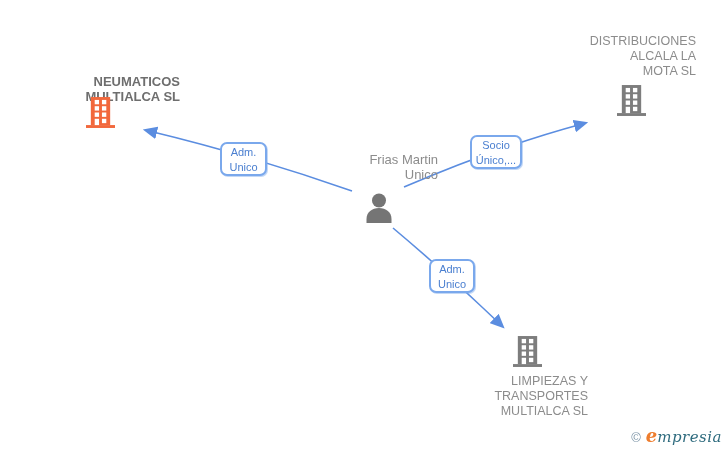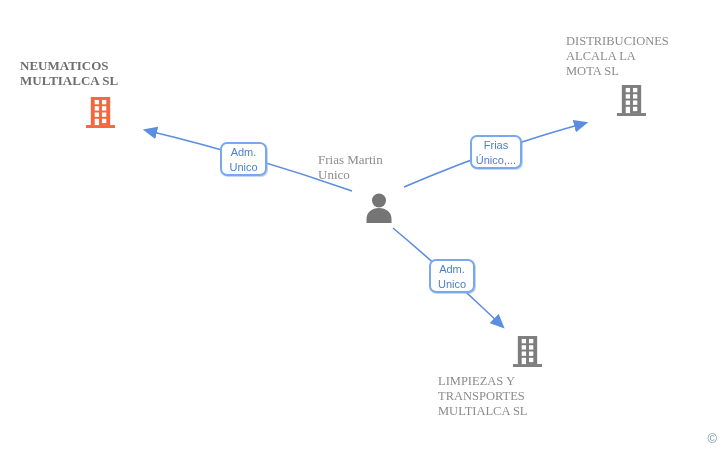--- a/index.html
+++ b/index.html
@@ -10,29 +10,28 @@
     font-family:"Liberation Sans","DejaVu Sans",sans-serif;
     overflow:hidden;
   }
   
   .edges{position:absolute;left:0;top:0;z-index:1;}
   .edge{stroke:#5b8de0;stroke-width:1.6;fill:none;}
 
   
   .node-label{
     position:absolute;z-index:2;
-    text-align:left;
+    text-align:right;
     white-space:pre-line;
     color:#8c8c8c;
     font-size:12.5px;line-height:15px;
     cursor:pointer;
-    font-family:Liberation Serif, serif;
   }
   .node-label.primary{
-    font-weight:bold;color:#6e6e6e;font-size:13px;
+    font-weight:bold;color:#6e6e6e;font-size:13px;margin-top:16px;
   }
   .person-label{font-size:13px;}
 
   .node-icon{position:absolute;z-index:2;cursor:pointer;}
   .building-orange{fill:#f2683c;}
   .building-gray{fill:#7d7d7d;}
   .person-fill{fill:#757575;}
 
   
   .rel-box{
@@ -142,22 +141,23 @@
       <rect x="9" y="22.5" width="4.5" height="6.5"></rect>
         <rect x="16.5" y="22.5" width="4.5" height="4.5"></rect>
     </g>
   </svg>
   <div class="node-label" style="left:438px;top:374px;width:150px;">LIMPIEZAS Y
 TRANSPORTES
 MULTIALCA SL</div>
 
   <div class="rel-box rel-box-a">Adm.
 Unico</div>
-  <div class="rel-box rel-box-b">Frias
+  <div class="rel-box rel-box-b">Socio
 Único,...</div>
   <div class="rel-box rel-box-c">Adm.
 Unico</div>
 
   <div class="watermark">
     <span class="wm-copy">©</span>
+    <span class="wm-brand"><span class="wm-e">e</span><span class="wm-rest">mpresia</span></span>
   </div>
 
 </div>
 
 </body></html>

